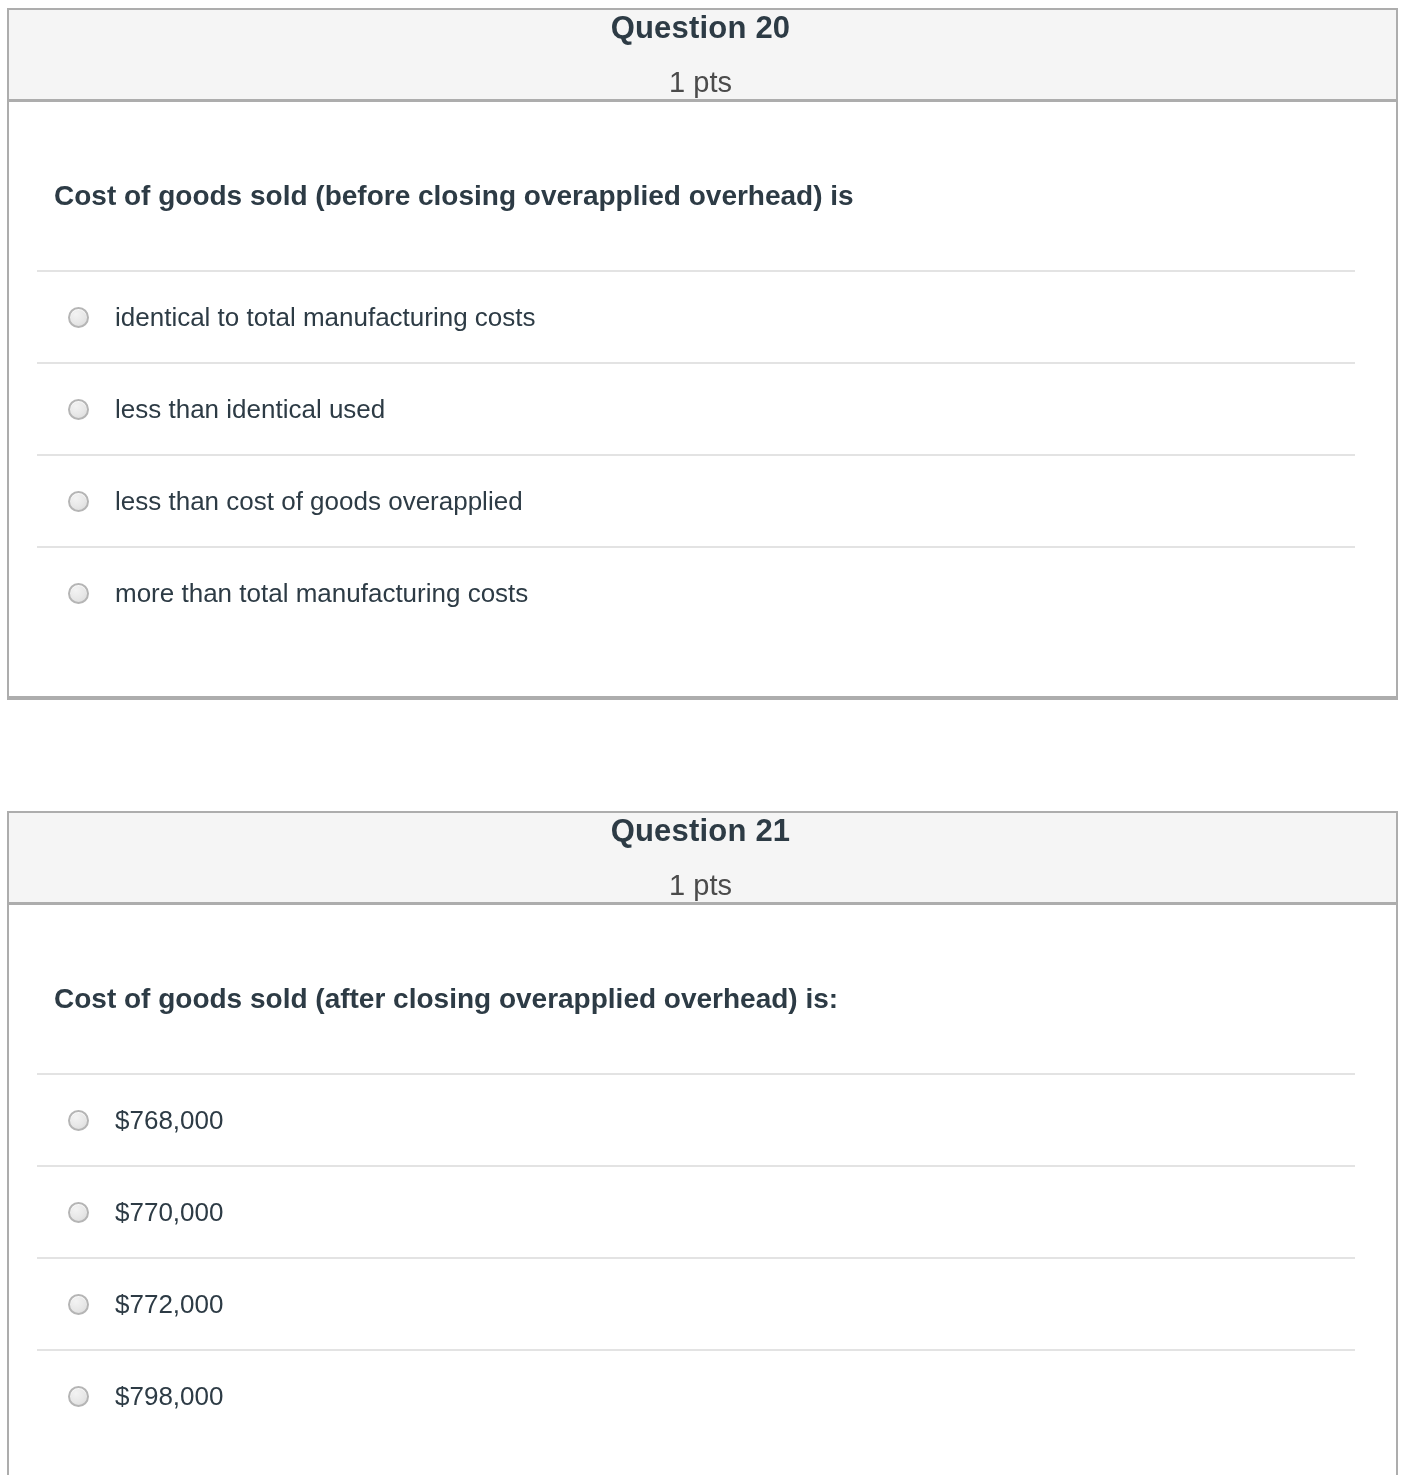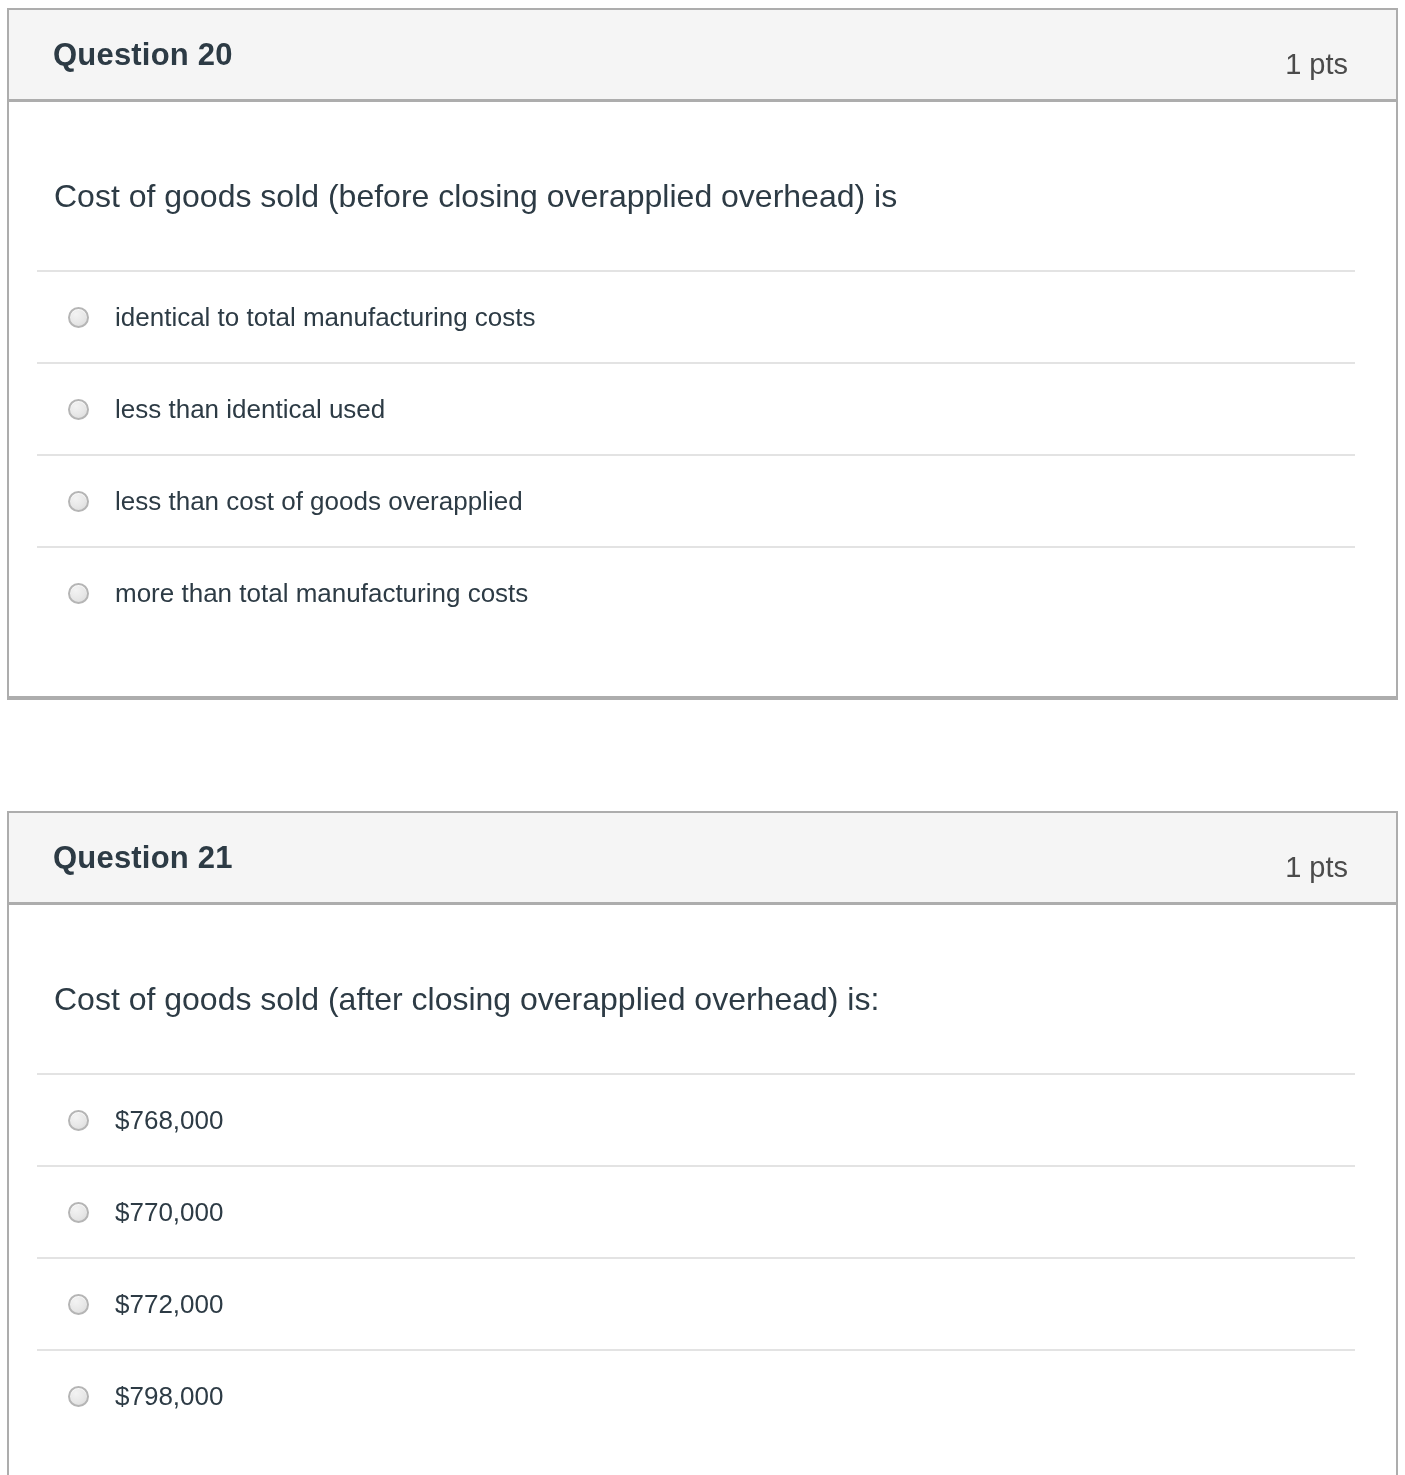--- a/index.html
+++ b/index.html
@@ -26,42 +26,43 @@
   }
   .question-card + .question-card{margin-top:111px;}
   .question-header{
     height:92px;
     background:var(--header-bg);
     border-bottom:3px solid var(--card-border);
     display:flex;
     align-items:center;
     justify-content:space-between;
     padding:0 48px 0 44px;
+    flex-direction:column;
   }
   .question-title{
     font-size:31px;
     font-weight:bold;
     color:var(--ink);
     letter-spacing:0.2px;
   }
   .question-points{
     font-size:29px;
     font-weight:normal;
     color:var(--pts);
     margin-top:20px;
   }
   .question-body{
     padding:48px 45px 58px 43px;
   }
   .question-text{
-    font-size:32px;
+    font-size:28px;
     line-height:40px;
     color:var(--ink);
     margin:26px 0 54px 2px;
-    font-weight:normal;
+    font-weight:bold;
   }
   .answer-list{
     margin-left:-15px;
     margin-right:-4px;
   }
   .answer-row{
     border-top:2px solid var(--divider);
     padding:29px 0 29px 31px;
     display:flex;
     align-items:center;

